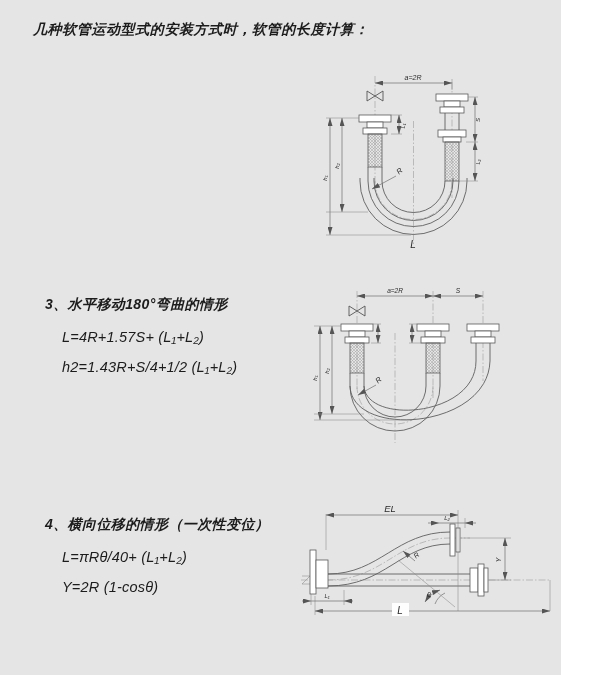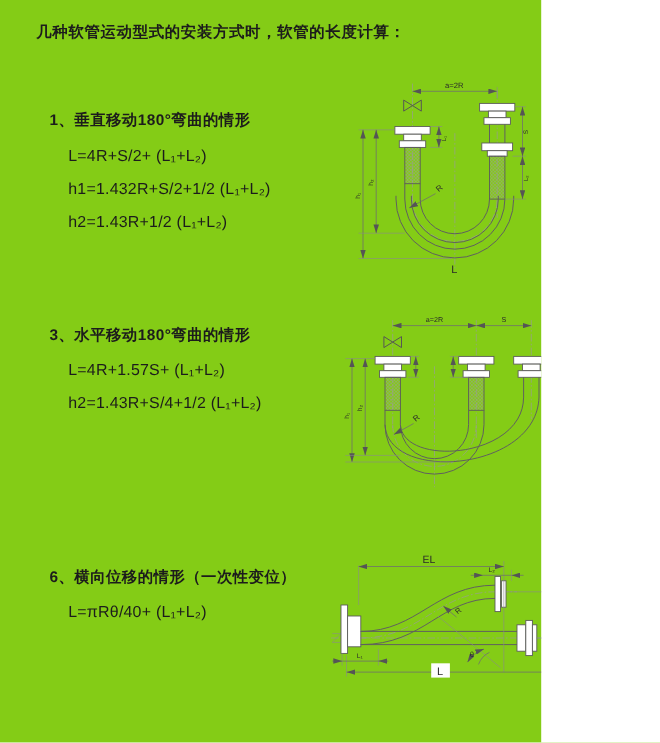--- a/index.html
+++ b/index.html
@@ -1,17 +1,17 @@
 <!DOCTYPE html>
 <html><head>
 <meta charset="utf-8">
 <style>
   html,body{margin:0;padding:0;background:#fff;}
-  .page{position:relative;width:492px;height:675px;background:#84cc16;overflow:hidden;
-        font-family:"Liberation Sans","DejaVu Sans",sans-serif;color:#1c1c1c;}
+  .page{position:relative;width:561px;height:675px;background:#e5e5e5;overflow:hidden;
+        font-family:"Liberation Sans","DejaVu Sans",sans-serif;color:#1c1c1c;font-style:italic;}
   .title{position:absolute;left:33px;top:21px;font-size:14px;font-weight:700;letter-spacing:.6px;white-space:nowrap;}
   .sec{position:absolute;left:45px;width:278px;}
   .sec .heading{font-size:14px;font-weight:700;letter-spacing:.4px;margin:0 0 8px 0;white-space:nowrap;}
   .sec .formula{font-size:14.5px;font-weight:400;line-height:30px;padding-left:17px;letter-spacing:.2px;white-space:nowrap;}
   #s1{top:101px;} #s2{top:296px;} #s3{top:516px;}
   svg.diag{position:absolute;overflow:visible;}
   #d1{left:312px;top:66px;} #d2{left:300px;top:281px;} #d3{left:298px;top:494px;}
   svg .ln{stroke:#5f5f5f;stroke-width:.9;fill:none;}
   svg .fit{stroke:#5a5a5a;stroke-width:.8;fill:#fff;}
   svg .braid{stroke:#5a5a5a;stroke-width:.8;}
@@ -20,36 +20,31 @@
   svg .thin{stroke:#8a8a8a;stroke-width:.55;fill:none;}
   svg text{fill:#2a2a2a;font-family:"Liberation Sans","DejaVu Sans",sans-serif;}
 </style>
 </head>
 <body>
 
 <div class="page">
 
   <div class="title">几种软管运动型式的安装方式时，软管的长度计算：</div>
 
-  <div class="sec" id="s1">
-    <div class="heading">1、垂直移动180°弯曲的情形</div>
-    <div class="formula">L=4R+S/2+ (L₁+L₂)</div>
-    <div class="formula">h1=1.432R+S/2+1/2 (L₁+L₂)</div>
-    <div class="formula">h2=1.43R+1/2 (L₁+L₂)</div>
-  </div>
 
   <div class="sec" id="s2">
     <div class="heading">3、水平移动180°弯曲的情形</div>
     <div class="formula">L=4R+1.57S+ (L₁+L₂)</div>
     <div class="formula">h2=1.43R+S/4+1/2 (L₁+L₂)</div>
   </div>
 
   <div class="sec" id="s3">
-    <div class="heading">6、横向位移的情形（一次性变位）</div>
+    <div class="heading">4、横向位移的情形（一次性变位）</div>
     <div class="formula">L=πRθ/40+ (L₁+L₂)</div>
+    <div class="formula">Y=2R (1-cosθ)</div>
   </div>
 
   <svg id="d1" class="diag" width="235" height="190" viewBox="0 0 235 190">
     <defs>
       <marker id="a1" viewBox="0 0 8 5" markerWidth="8" markerHeight="5" refX="8" refY="2.5" orient="auto-start-reverse" markerUnits="userSpaceOnUse">
         <path d="M0,0L8,2.5L0,5Z" fill="#555"></path>
       </marker>
       <pattern id="ht1" width="3" height="3" patternUnits="userSpaceOnUse">
         <path d="M0,0L3,3 M3,0L0,3" stroke="#9b9b9b" stroke-width=".45"></path>
       </pattern>

